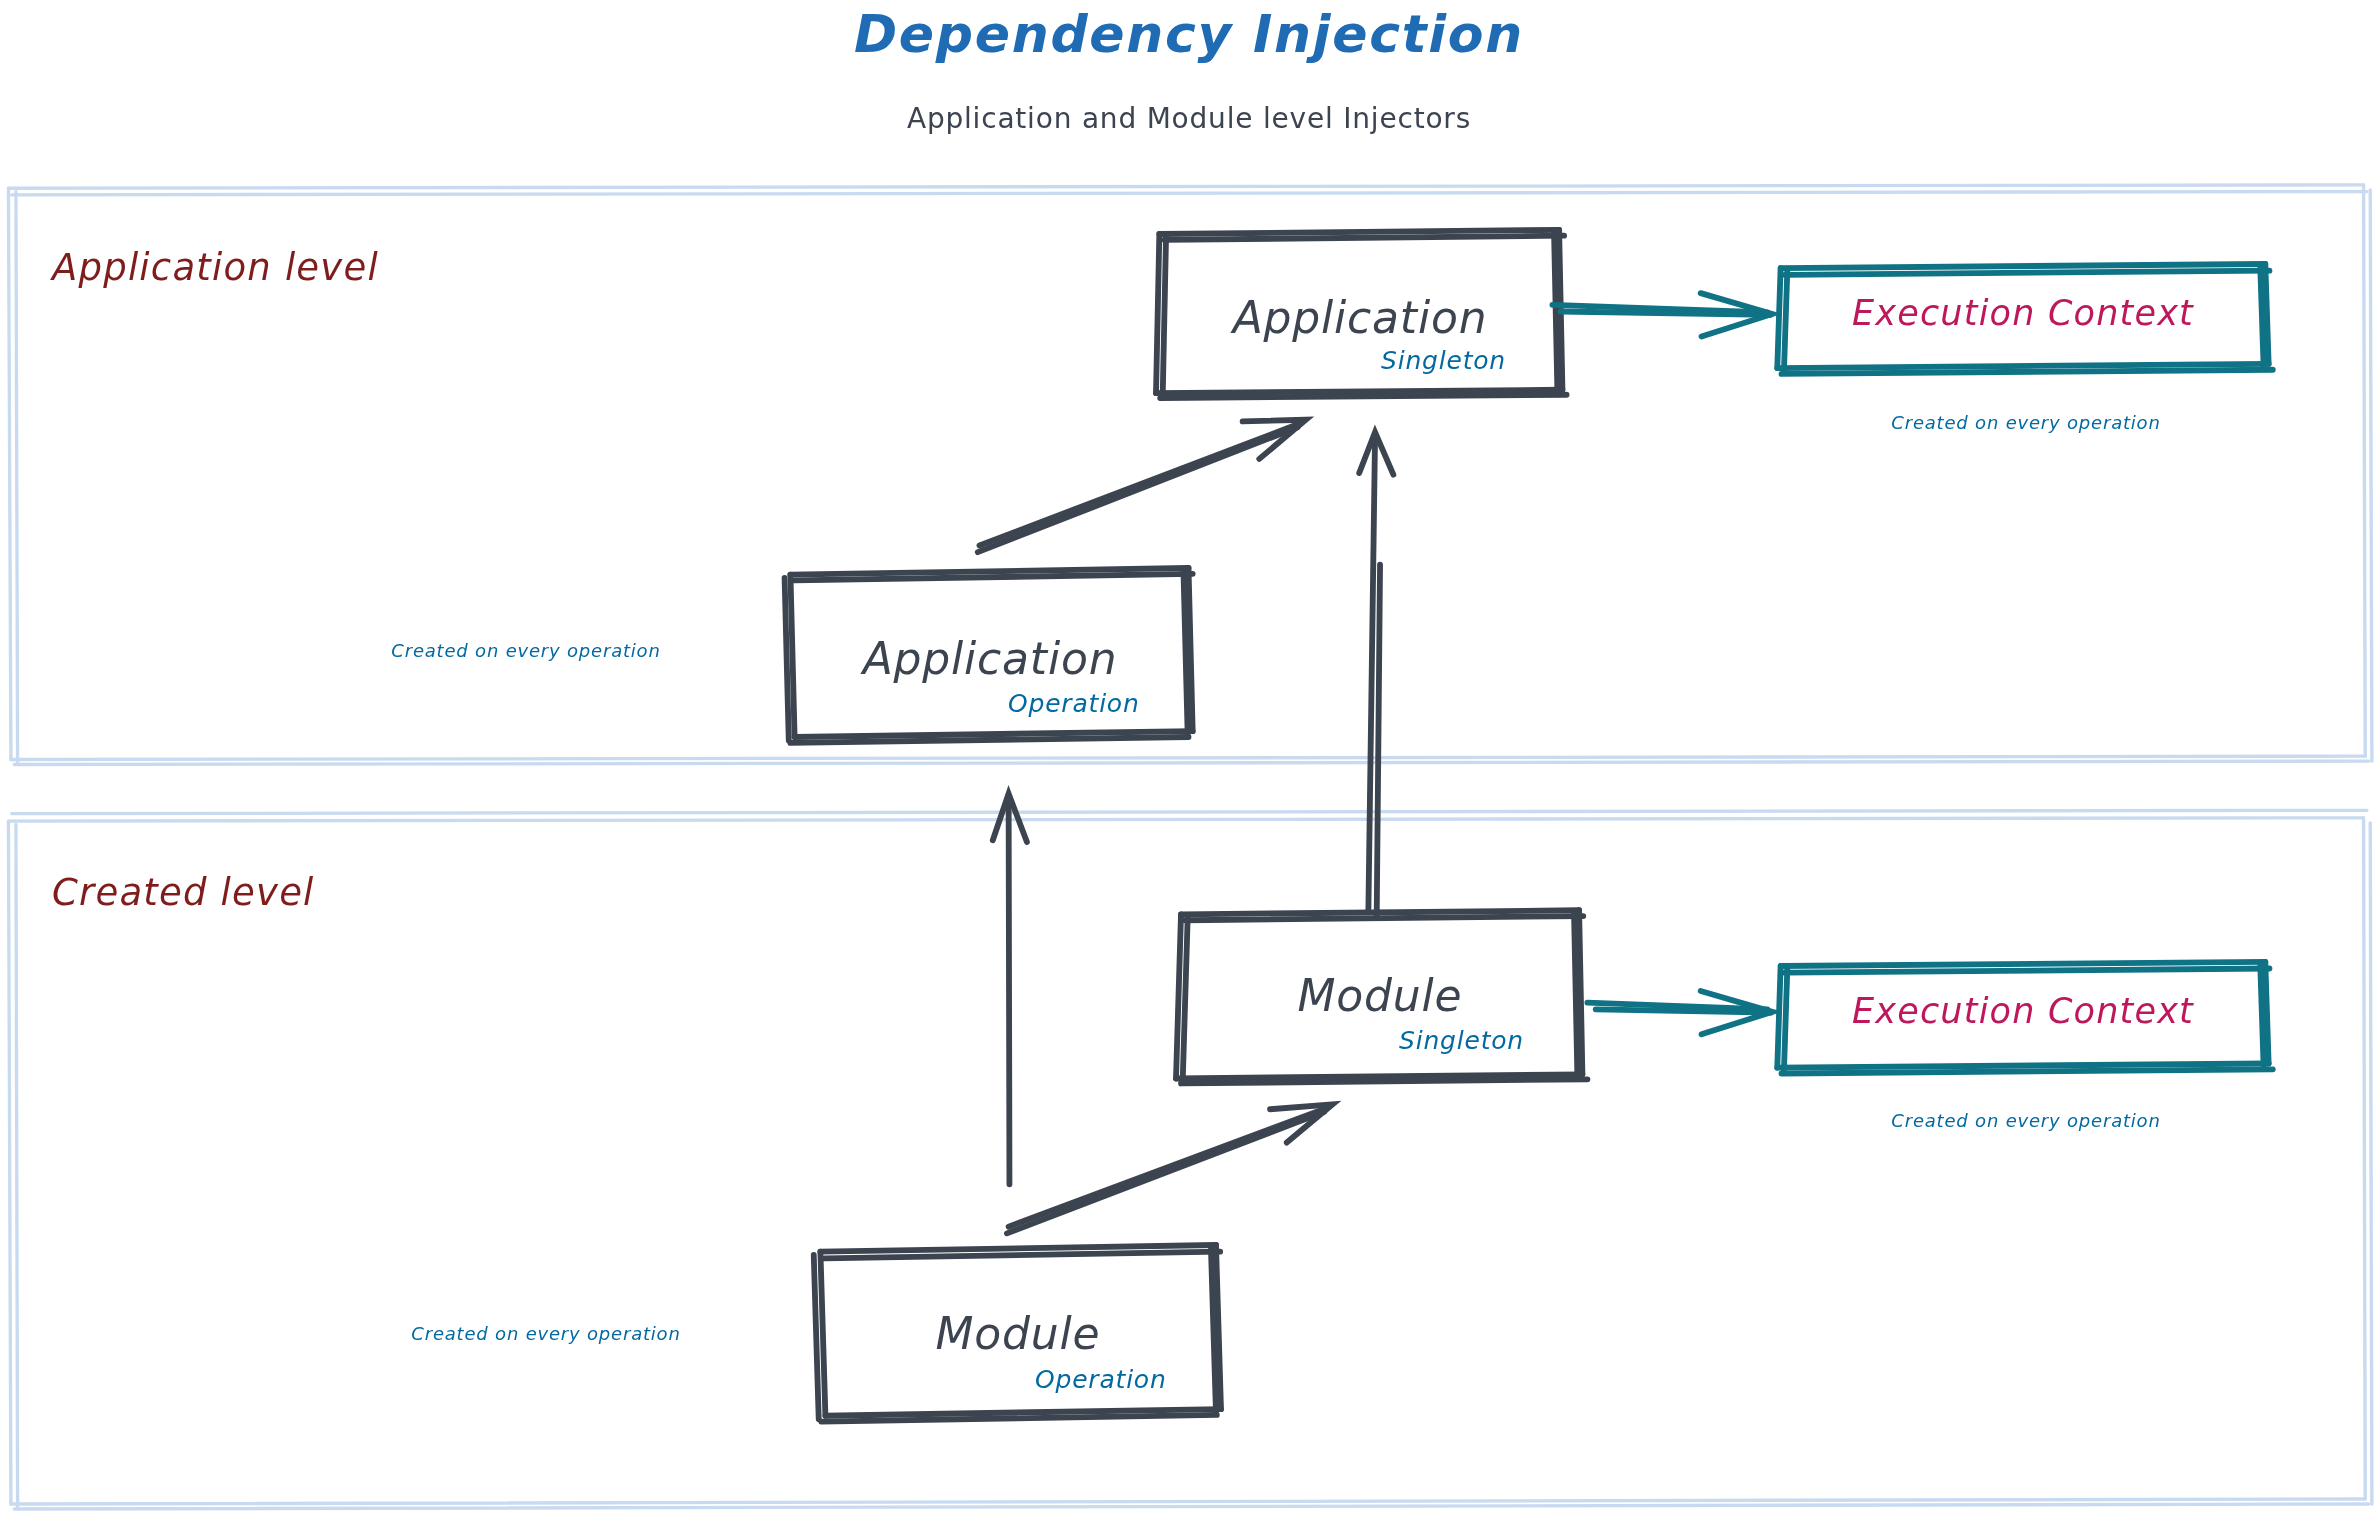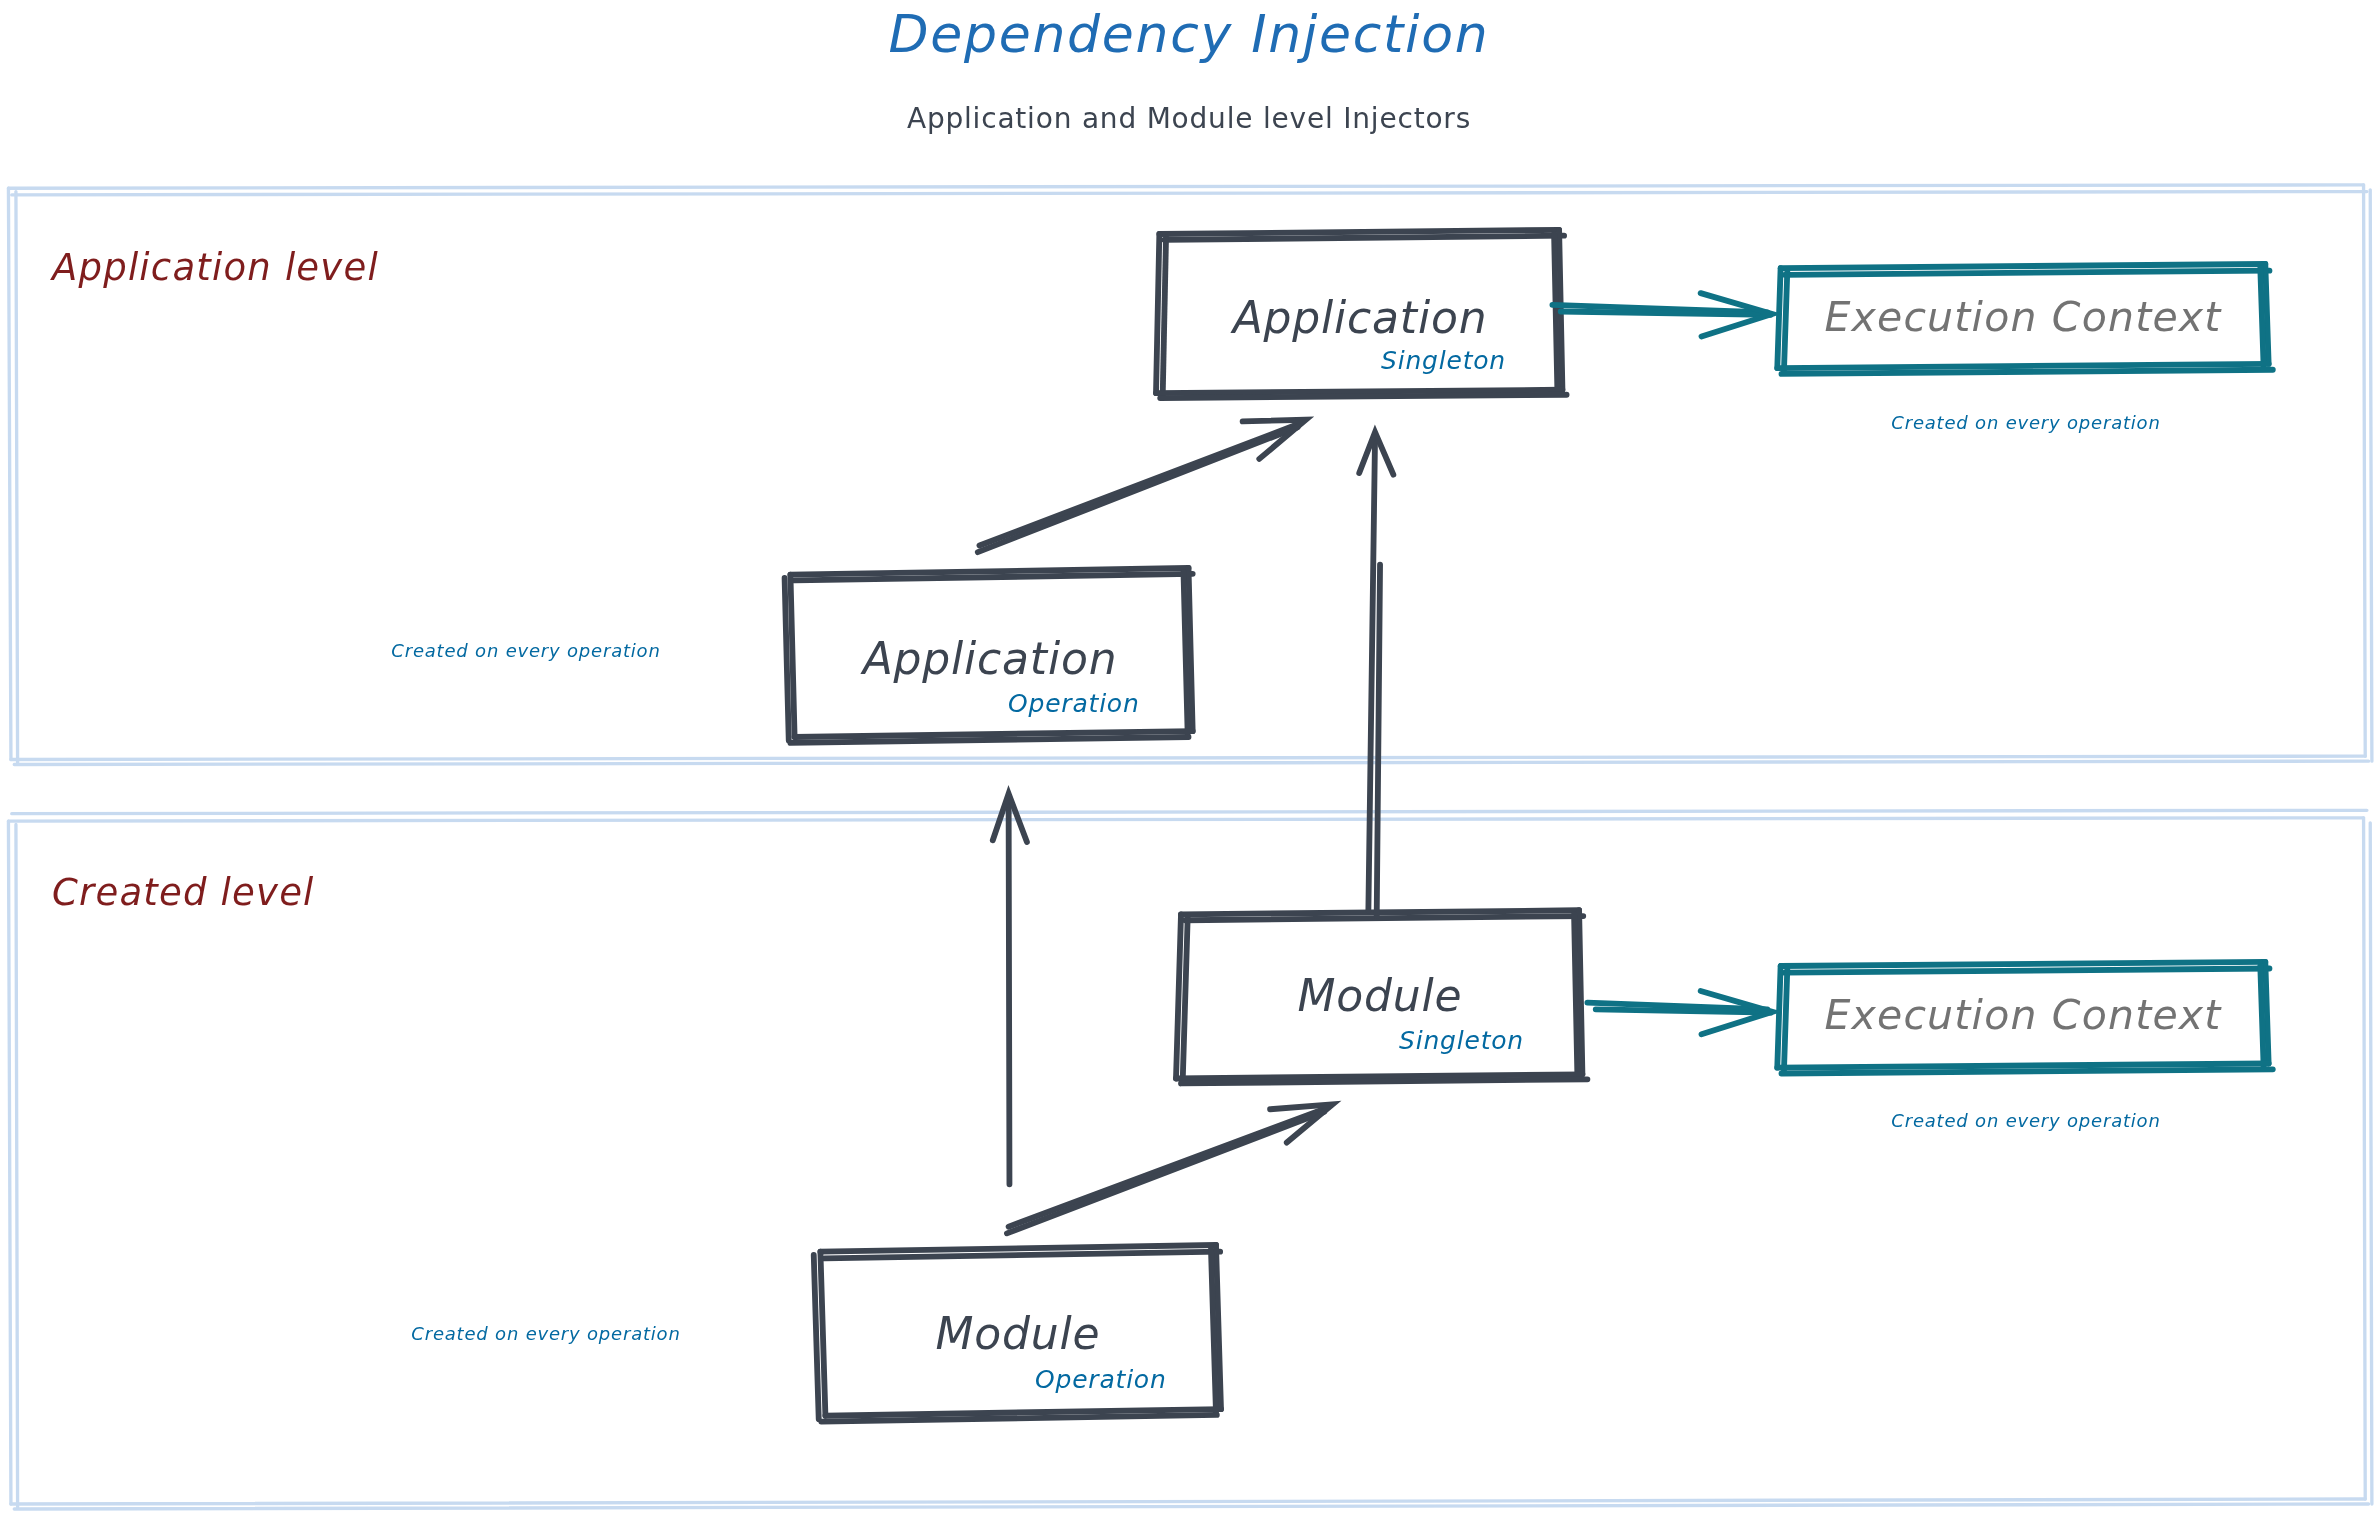--- a/index.html
+++ b/index.html
@@ -29,21 +29,21 @@
   }
   .txt {
     position: absolute;
     white-space: nowrap;
     font-family: "DejaVu Sans", sans-serif;
     letter-spacing: 0.4px;
   }
   .title {
     font-size: 52px;
     color: #1f6cb4;
-    font-weight: 400;
+    font-weight: 700;
     font-style: italic;
     letter-spacing: 1.7px;
   }
   .subtitle {
     font-size: 28px;
     color: #3c4450;
     letter-spacing: 0.8px;
   }
   .lane-label {
     font-size: 37px;
@@ -57,22 +57,22 @@
     font-style: italic;
     letter-spacing: 0.8px;
   }
   .node-scope {
     font-size: 25px;
     color: #0369a1;
     font-style: italic;
     letter-spacing: 0.8px;
   }
   .ec-title {
-    font-size: 41px;
-    color: #737373;
+    font-size: 35px;
+    color: #be185d;
     font-style: italic;
     letter-spacing: 1.2px;
   }
   .note {
     font-size: 18px;
     color: #0369a1;
     font-style: italic;
     letter-spacing: 0.8px;
   }
   .center { transform: translateX(-50%); }

